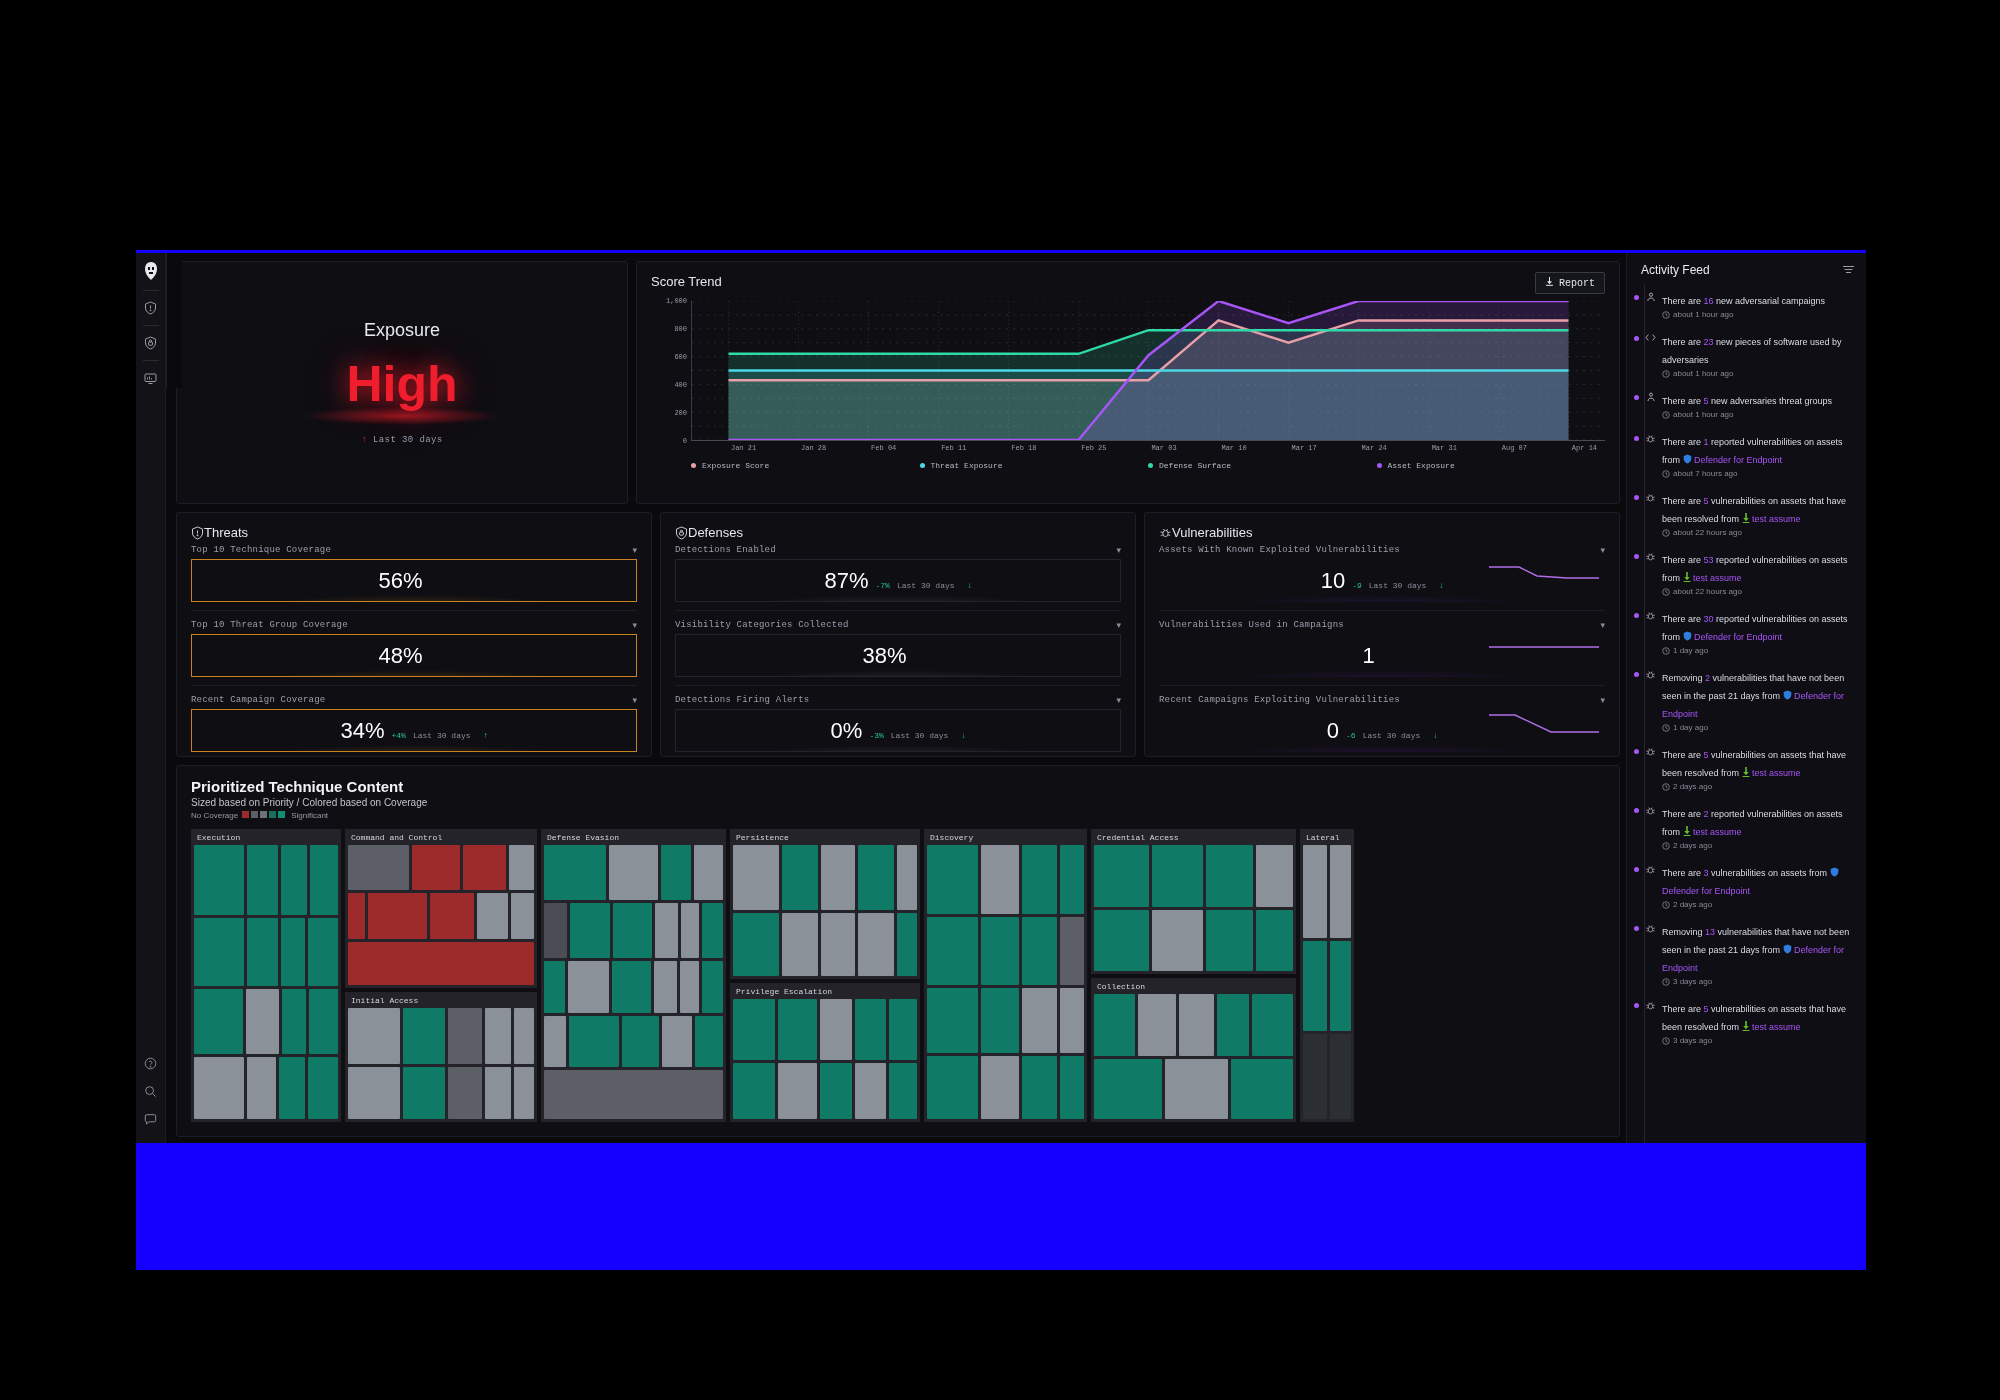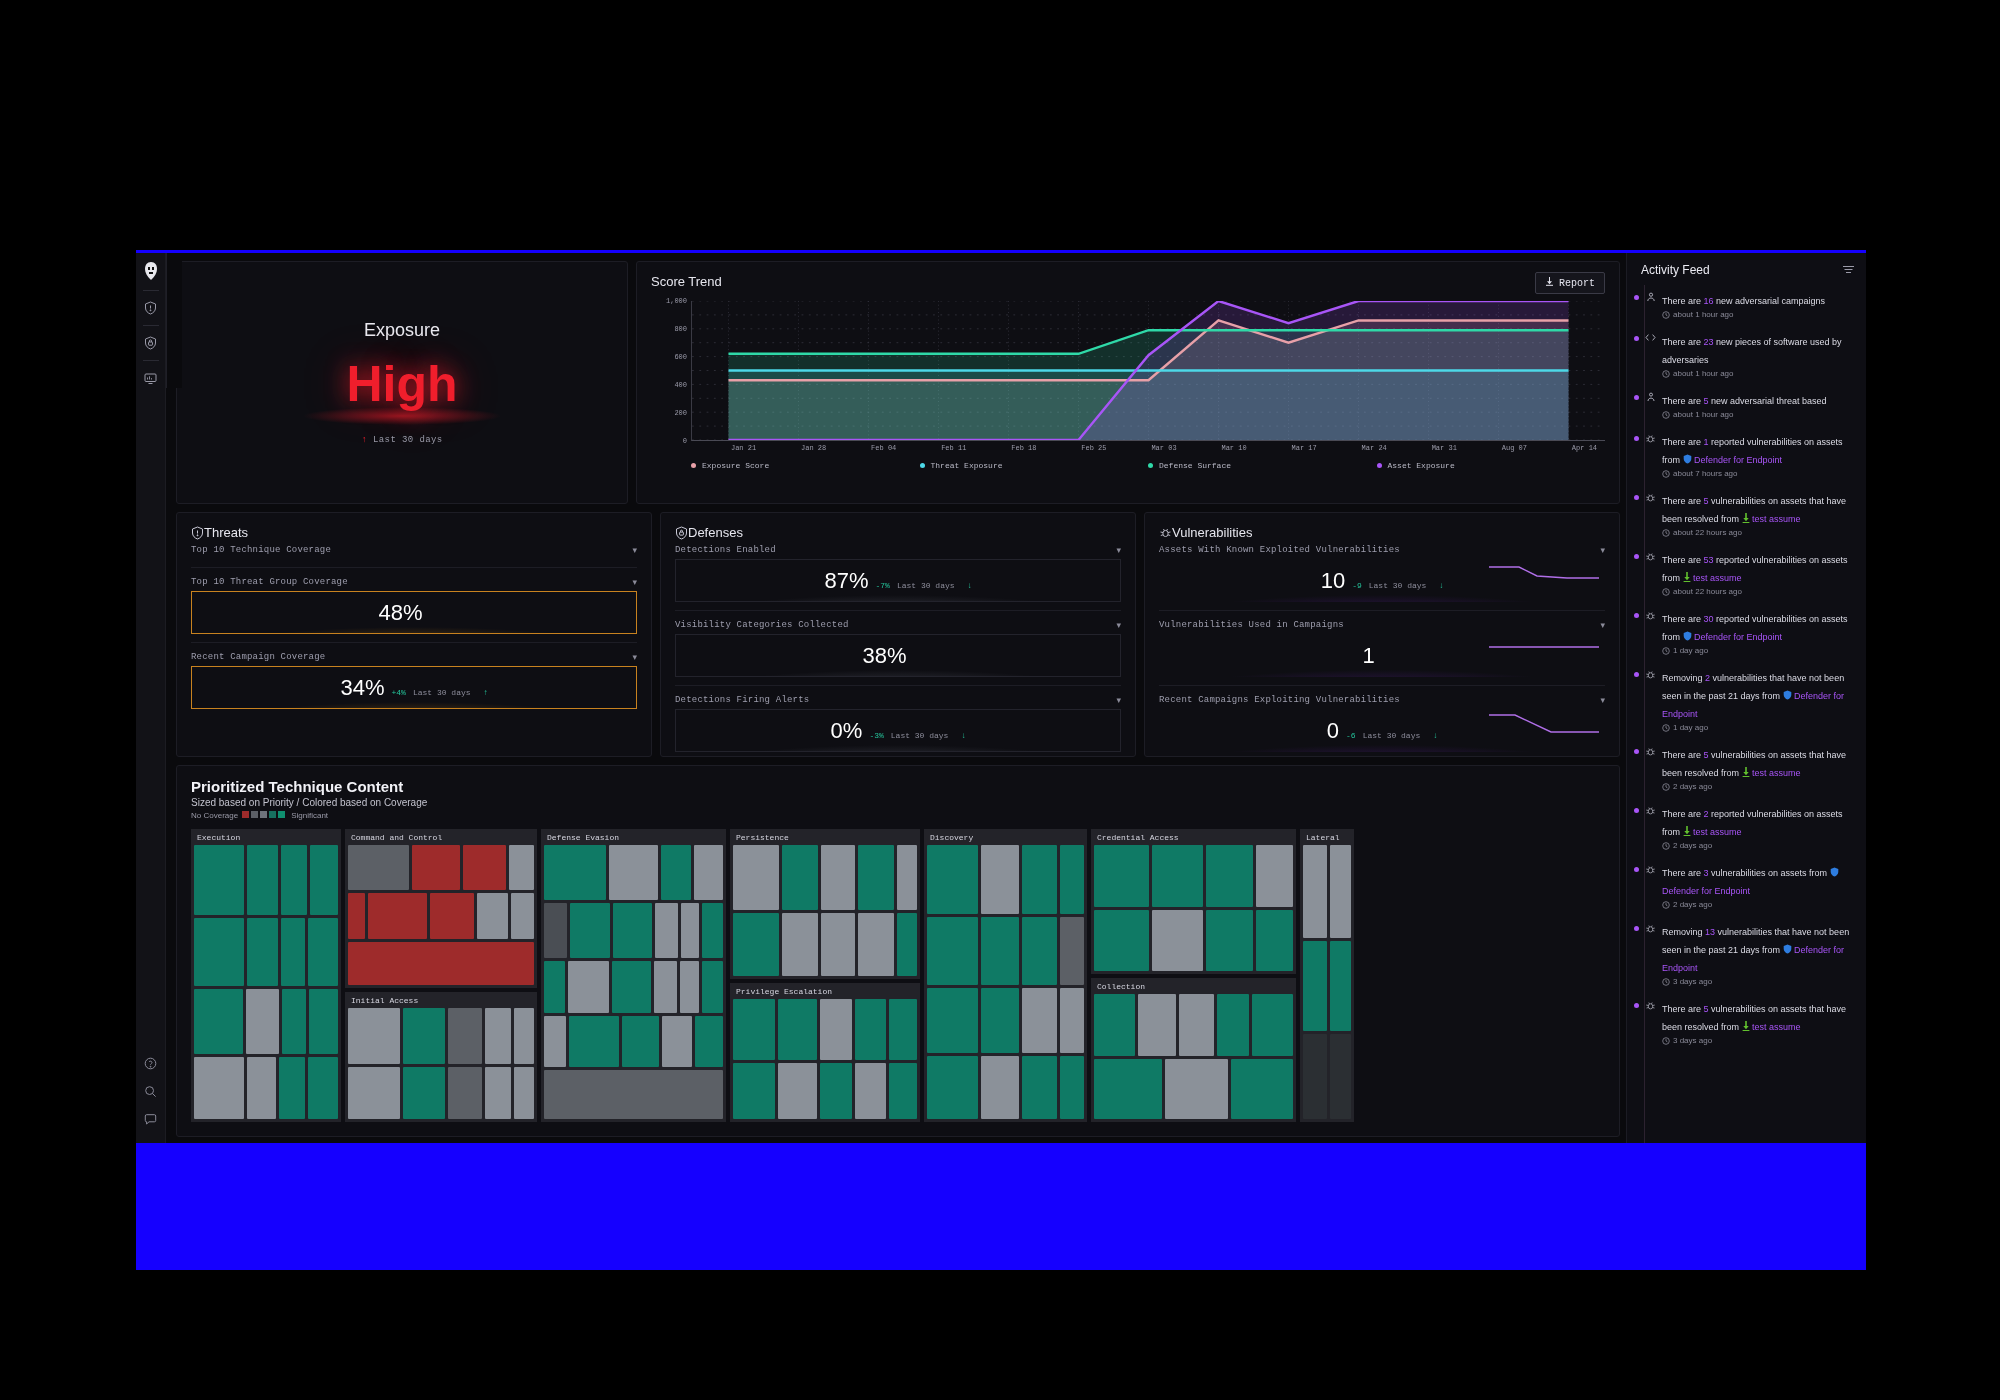--- a/index.html
+++ b/index.html
@@ -332,20 +332,29 @@
                   </svg>
               </span>
               <span>Threats</span>
             </div>
             <div id="threats-list">
                 <div class="metric">
                   <div class="metric-label-row">
                     <span class="metric-label">Top 10 Technique Coverage</span>
                     <span class="chev">▾</span>
                   </div>
+                  <div class="metric-box orange">
+                    <div class="mb-glow glow-orange"></div>
+                    <div class="metric-inner">
+                      <span class="metric-value">56%</span>
+                      <span class="delta pos"></span>
+                      <span class="period"></span>
+                      <span class="arrow"></span>
+                    </div>
+                  </div>
                 </div>
                 <div class="metric">
                   <div class="metric-label-row">
                     <span class="metric-label">Top 10 Threat Group Coverage</span>
                     <span class="chev">▾</span>
                   </div>
                   <div class="metric-box orange">
                     <div class="mb-glow glow-orange"></div>
                     <div class="metric-inner">
                       <span class="metric-value">48%</span>
@@ -745,21 +754,21 @@
                 </span></span>
             </div>
             <div class="feed-item">
               <span class="fi-dot"></span>
               <span class="fi-icon">
                 <svg width="10" height="10" viewBox="0 0 10 10" fill="none" stroke="#b9b9c6" stroke-width=".9">
                   <circle cx="5" cy="2.6" r="1.5"></circle>
                   <path d="M2 9c0-1.7 1.3-2.9 3-2.9S8 7.3 8 9"></path>
                 </svg>
               </span>
-              <span class="fi-body"><span class="fi-text"><span>There are </span><span class="fi-num">5</span><span> new adversarial threat based</span></span><span class="fi-time">
+              <span class="fi-body"><span class="fi-text"><span>There are </span><span class="fi-num">5</span><span> new adversaries threat groups</span></span><span class="fi-time">
                   <svg width="8" height="8" viewBox="0 0 8 8" fill="none" stroke="#8a8a98" stroke-width=".8">
                     <circle cx="4" cy="4" r="3.3"></circle>
                     <path d="M4 2.1V4l1.4.9"></path>
                   </svg>
                   <span>about 1 hour ago</span>
                 </span></span>
             </div>
             <div class="feed-item">
               <span class="fi-dot"></span>
               <span class="fi-icon">

